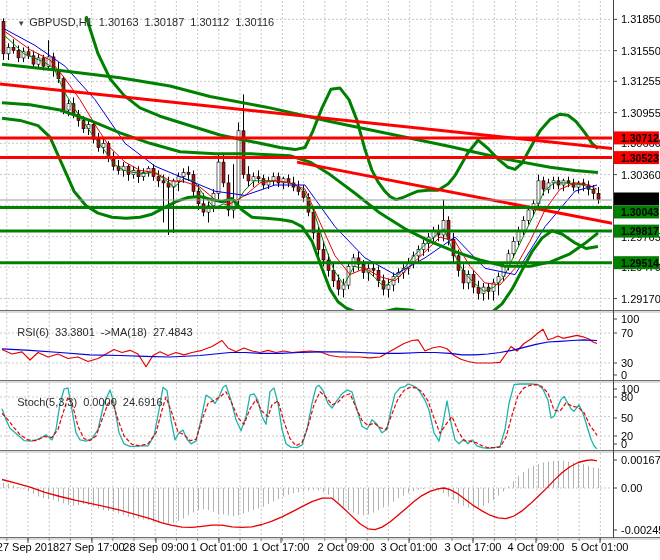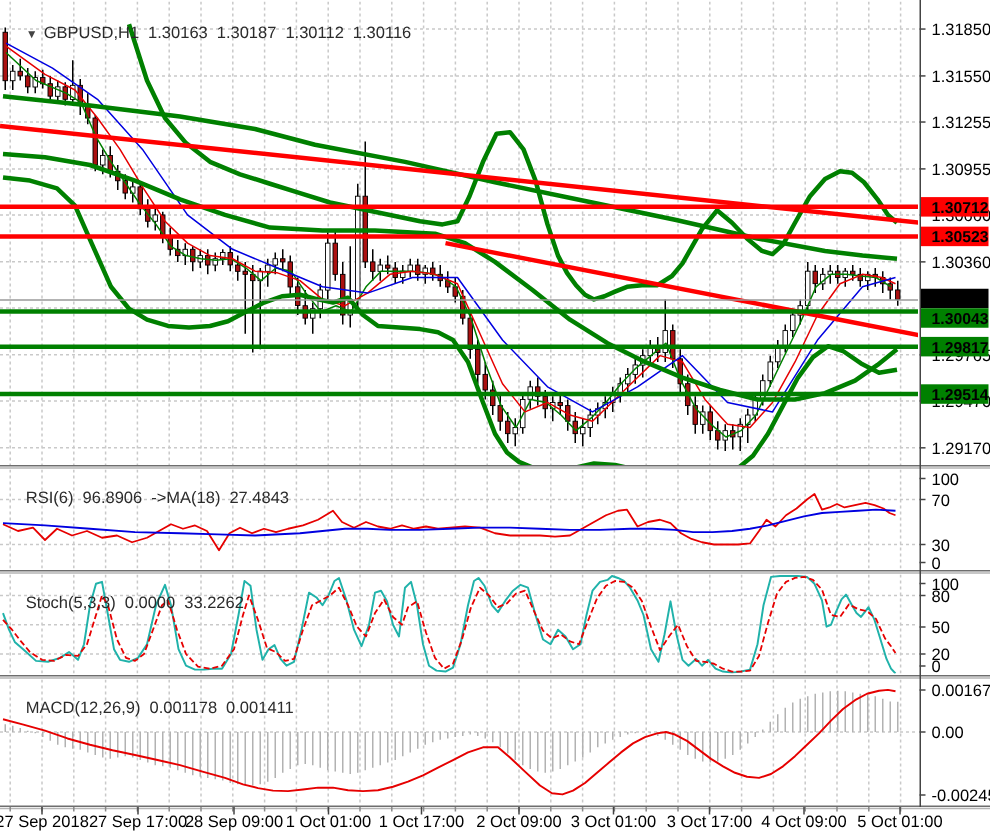--- a/index.html
+++ b/index.html
@@ -664,23 +664,20 @@
         <text x="536" y="551" text-anchor="middle">4 Oct 09:00</text>
         <line x1="600" y1="538" x2="600" y2="543" stroke="#444"></line>
         <text x="600" y="551" text-anchor="middle">5 Oct 01:00</text>
       </svg></div>
 
   <div class="hdr" style="top:4px">
     <span class="dd">▼</span><span>GBPUSD,H1</span><span>1.30163</span><span>1.30187</span><span>1.30112</span><span>1.30116</span>
   </div>
 
   <div class="hdr" style="top:314px">
-    <span>RSI(6)</span><span>96.8906</span><span>-&gt;MA(18)</span><span>27.4843</span>
+    <span>RSI(6)</span><span>33.3801</span><span>-&gt;MA(18)</span><span>27.4843</span>
   </div>
 
   <div class="hdr" style="top:384px">
-    <span>Stoch(5,3,3)</span><span>0.0000</span><span>33.2262</span>
+    <span>Stoch(5,3,3)</span><span>0.0000</span><span>24.6916</span>
   </div>
 
-  <div class="hdr" style="top:454px">
-    <span>MACD(12,26,9)</span><span>0.001178</span><span>0.001411</span>
-  </div>
 </div>
 
 </body></html>

